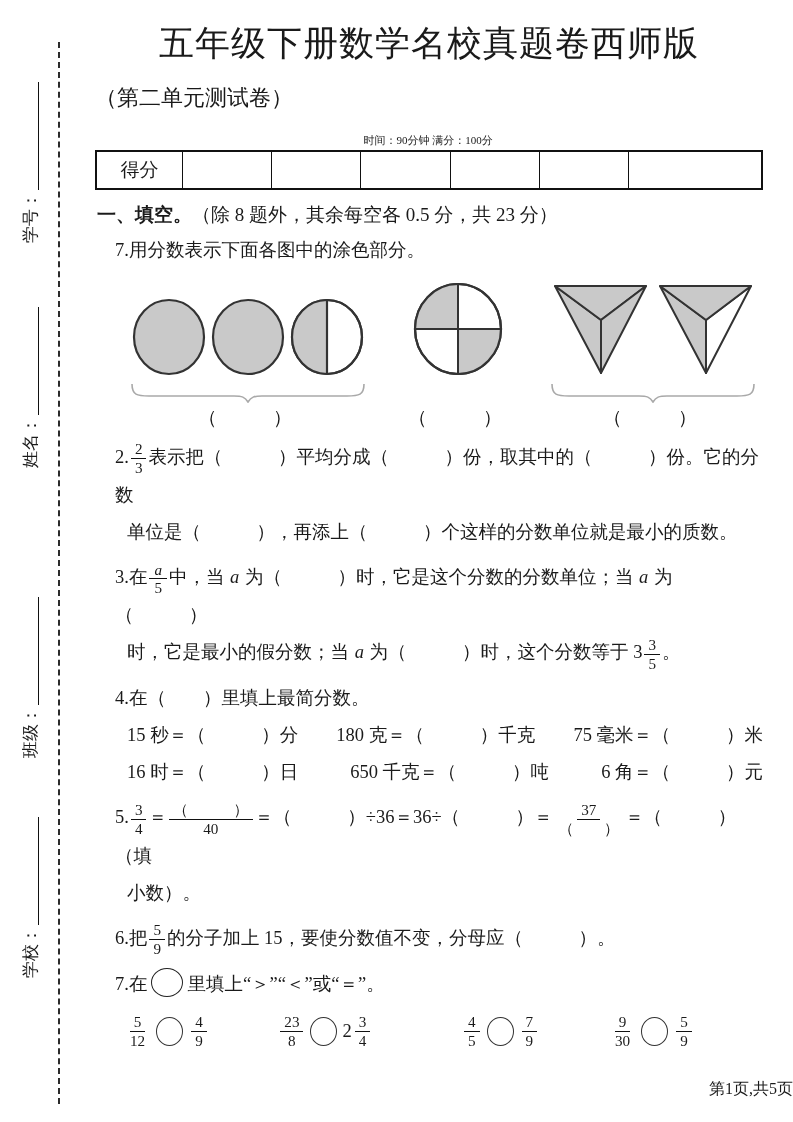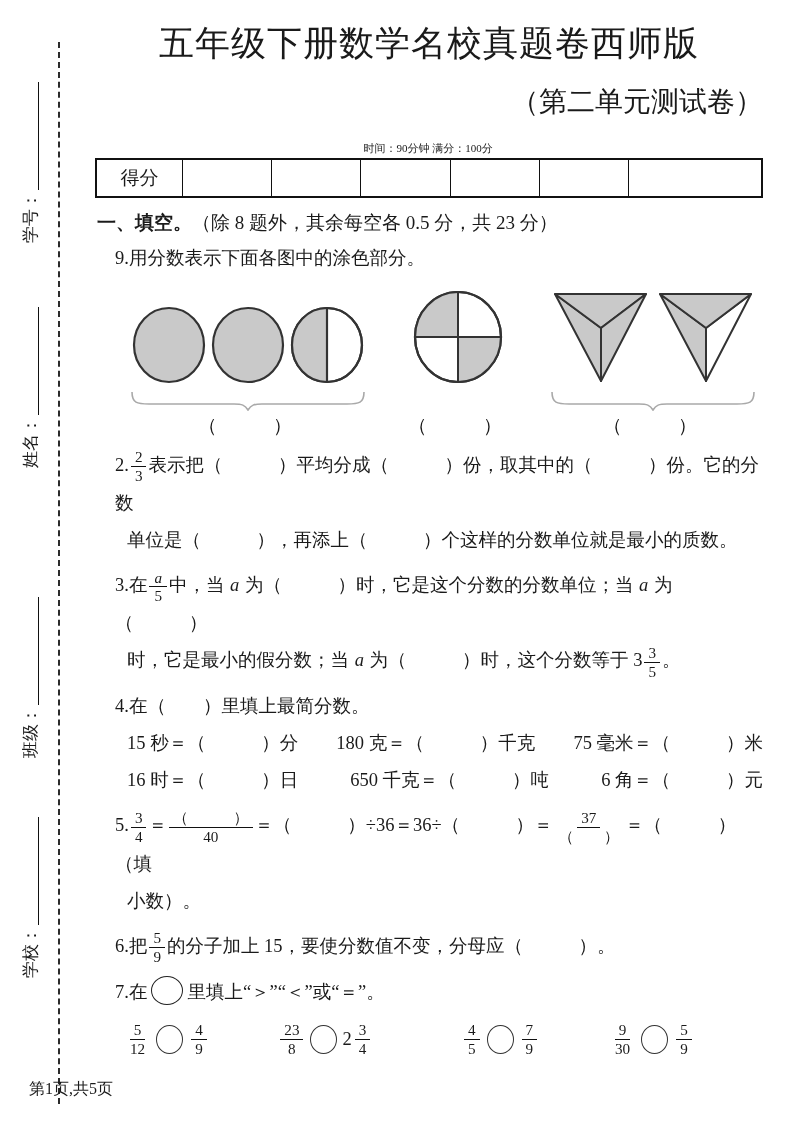--- a/index.html
+++ b/index.html
@@ -23,21 +23,21 @@
     width:108px;margin-left:2px;margin-bottom:3px;
   }
   #sf-xuehao{top:243px;width:168px;}
   #sf-xingming{top:468px;width:188px;}
   #sf-banji{top:758px;width:168px;}
   #sf-xuexiao{top:978px;width:188px;}
 
   
   .content{position:absolute;left:95px;top:14px;width:668px;}
   .title{font-size:35px;text-align:center;margin:6px 0 0;font-weight:400;letter-spacing:1px;}
-  .subtitle{font-size:28px;text-align:right;margin:16px 0 0;font-weight:400;}
+  .subtitle{font-size:22px;text-align:left;margin:16px 0 0;font-weight:400;}
   .meta{font-size:11px;text-align:center;margin:20px 2px 2px 0;}
 
   table.score{width:100%;border-collapse:collapse;border:2.2px solid #111;margin-top:2px;}
   table.score td{border:1.2px solid #111;height:36px;text-align:center;font-size:19px;padding:0;}
   table.score td.c0{width:13%;}
 
   .sec-head{font-size:19px;margin:12px 0 0 2px;}
   .sec-head b{font-weight:700;}
   .q{font-size:18.5px;margin-top:8px;padding-left:20px;line-height:2.0;}
   .q .cont{display:block;padding-left:12px;}
@@ -64,22 +64,22 @@
 
   
   .cmp-grid{display:grid;grid-template-columns:1.05fr 1.25fr 1fr 1fr;
             row-gap:14px;padding:6px 8px 0 28px;font-size:18.5px;margin-top:4px;}
   .cmp{display:flex;align-items:center;justify-content:flex-start;}
   .cmp-circle{display:inline-block;width:25px;height:27px;border:1.7px solid #333;
               border-radius:50%;margin:0 5px;flex:none;}
   .q7-circle{display:inline-block;width:30px;height:27px;border:1.8px solid #222;
              border-radius:50%;vertical-align:-7px;margin:0 4px;}
 
-  .footer{position:absolute;left:0;bottom:22px;width:793px;text-align:left;
-          font-size:16px;padding-left:29px;box-sizing:border-box;}
+  .footer{position:absolute;left:0;bottom:22px;width:793px;text-align:right;
+          font-size:16px;padding-left:18px;box-sizing:border-box;}
 </style>
 </head>
 <body>
 
 <div class="cut-line"></div>
 
 <div class="side-field" id="sf-xuehao">
   <span>学号：</span>
     <span class="s-line"></span>
 </div>
@@ -114,21 +114,21 @@
       <td></td>
     </tr>
   </tbody>
     </table>
 
   <div class="sec-head">
     <b>一、填空。</b><span>（除 8 题外，其余每空各 0.5 分，共 23 分）</span>
   </div>
 
   <div class="q" style="margin-top:4px;">
-    <span>9.用分数表示下面各图中的涂色部分。</span>
+    <span>7.用分数表示下面各图中的涂色部分。</span>
   </div>
 
   <div class="shapes">
 
     <div class="shape-group" style="width:238px;">
       <div class="shape-row">
         <svg width="76" height="80">
           <ellipse cx="38" cy="40" rx="35" ry="37" fill="#c9c9c9" stroke="#333" stroke-width="2.2"></ellipse>
         </svg>
         <svg width="76" height="80">

